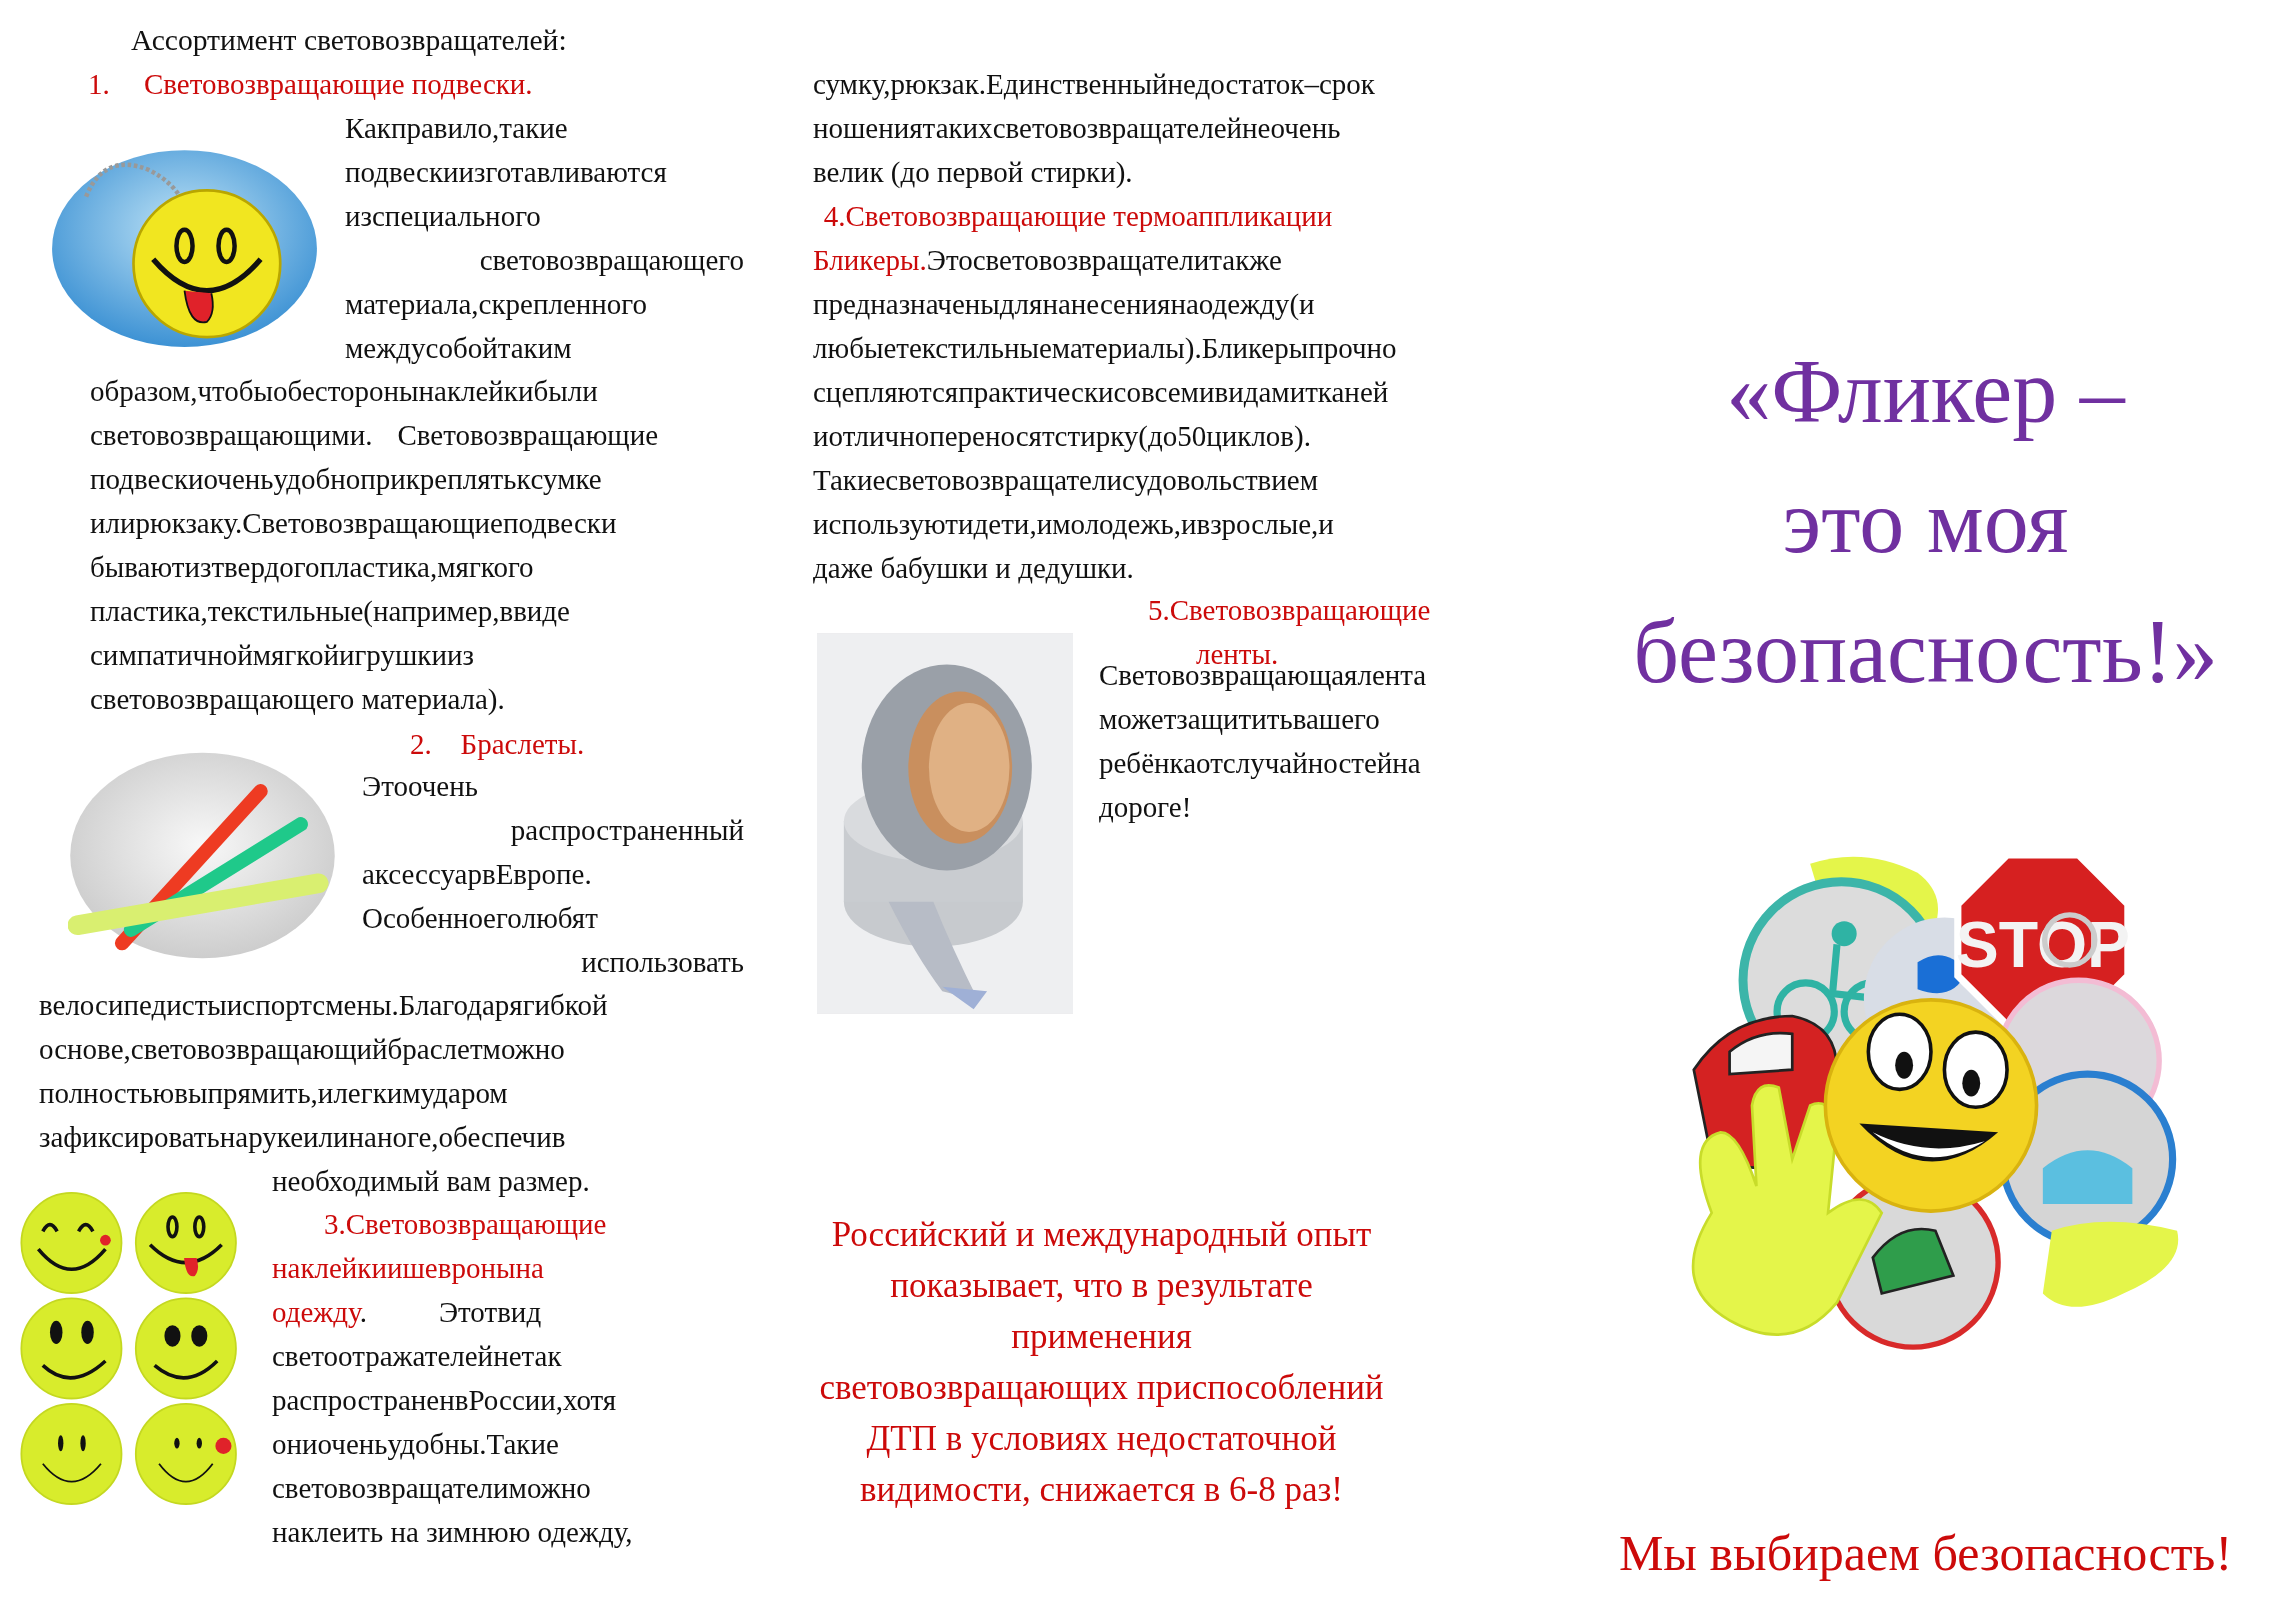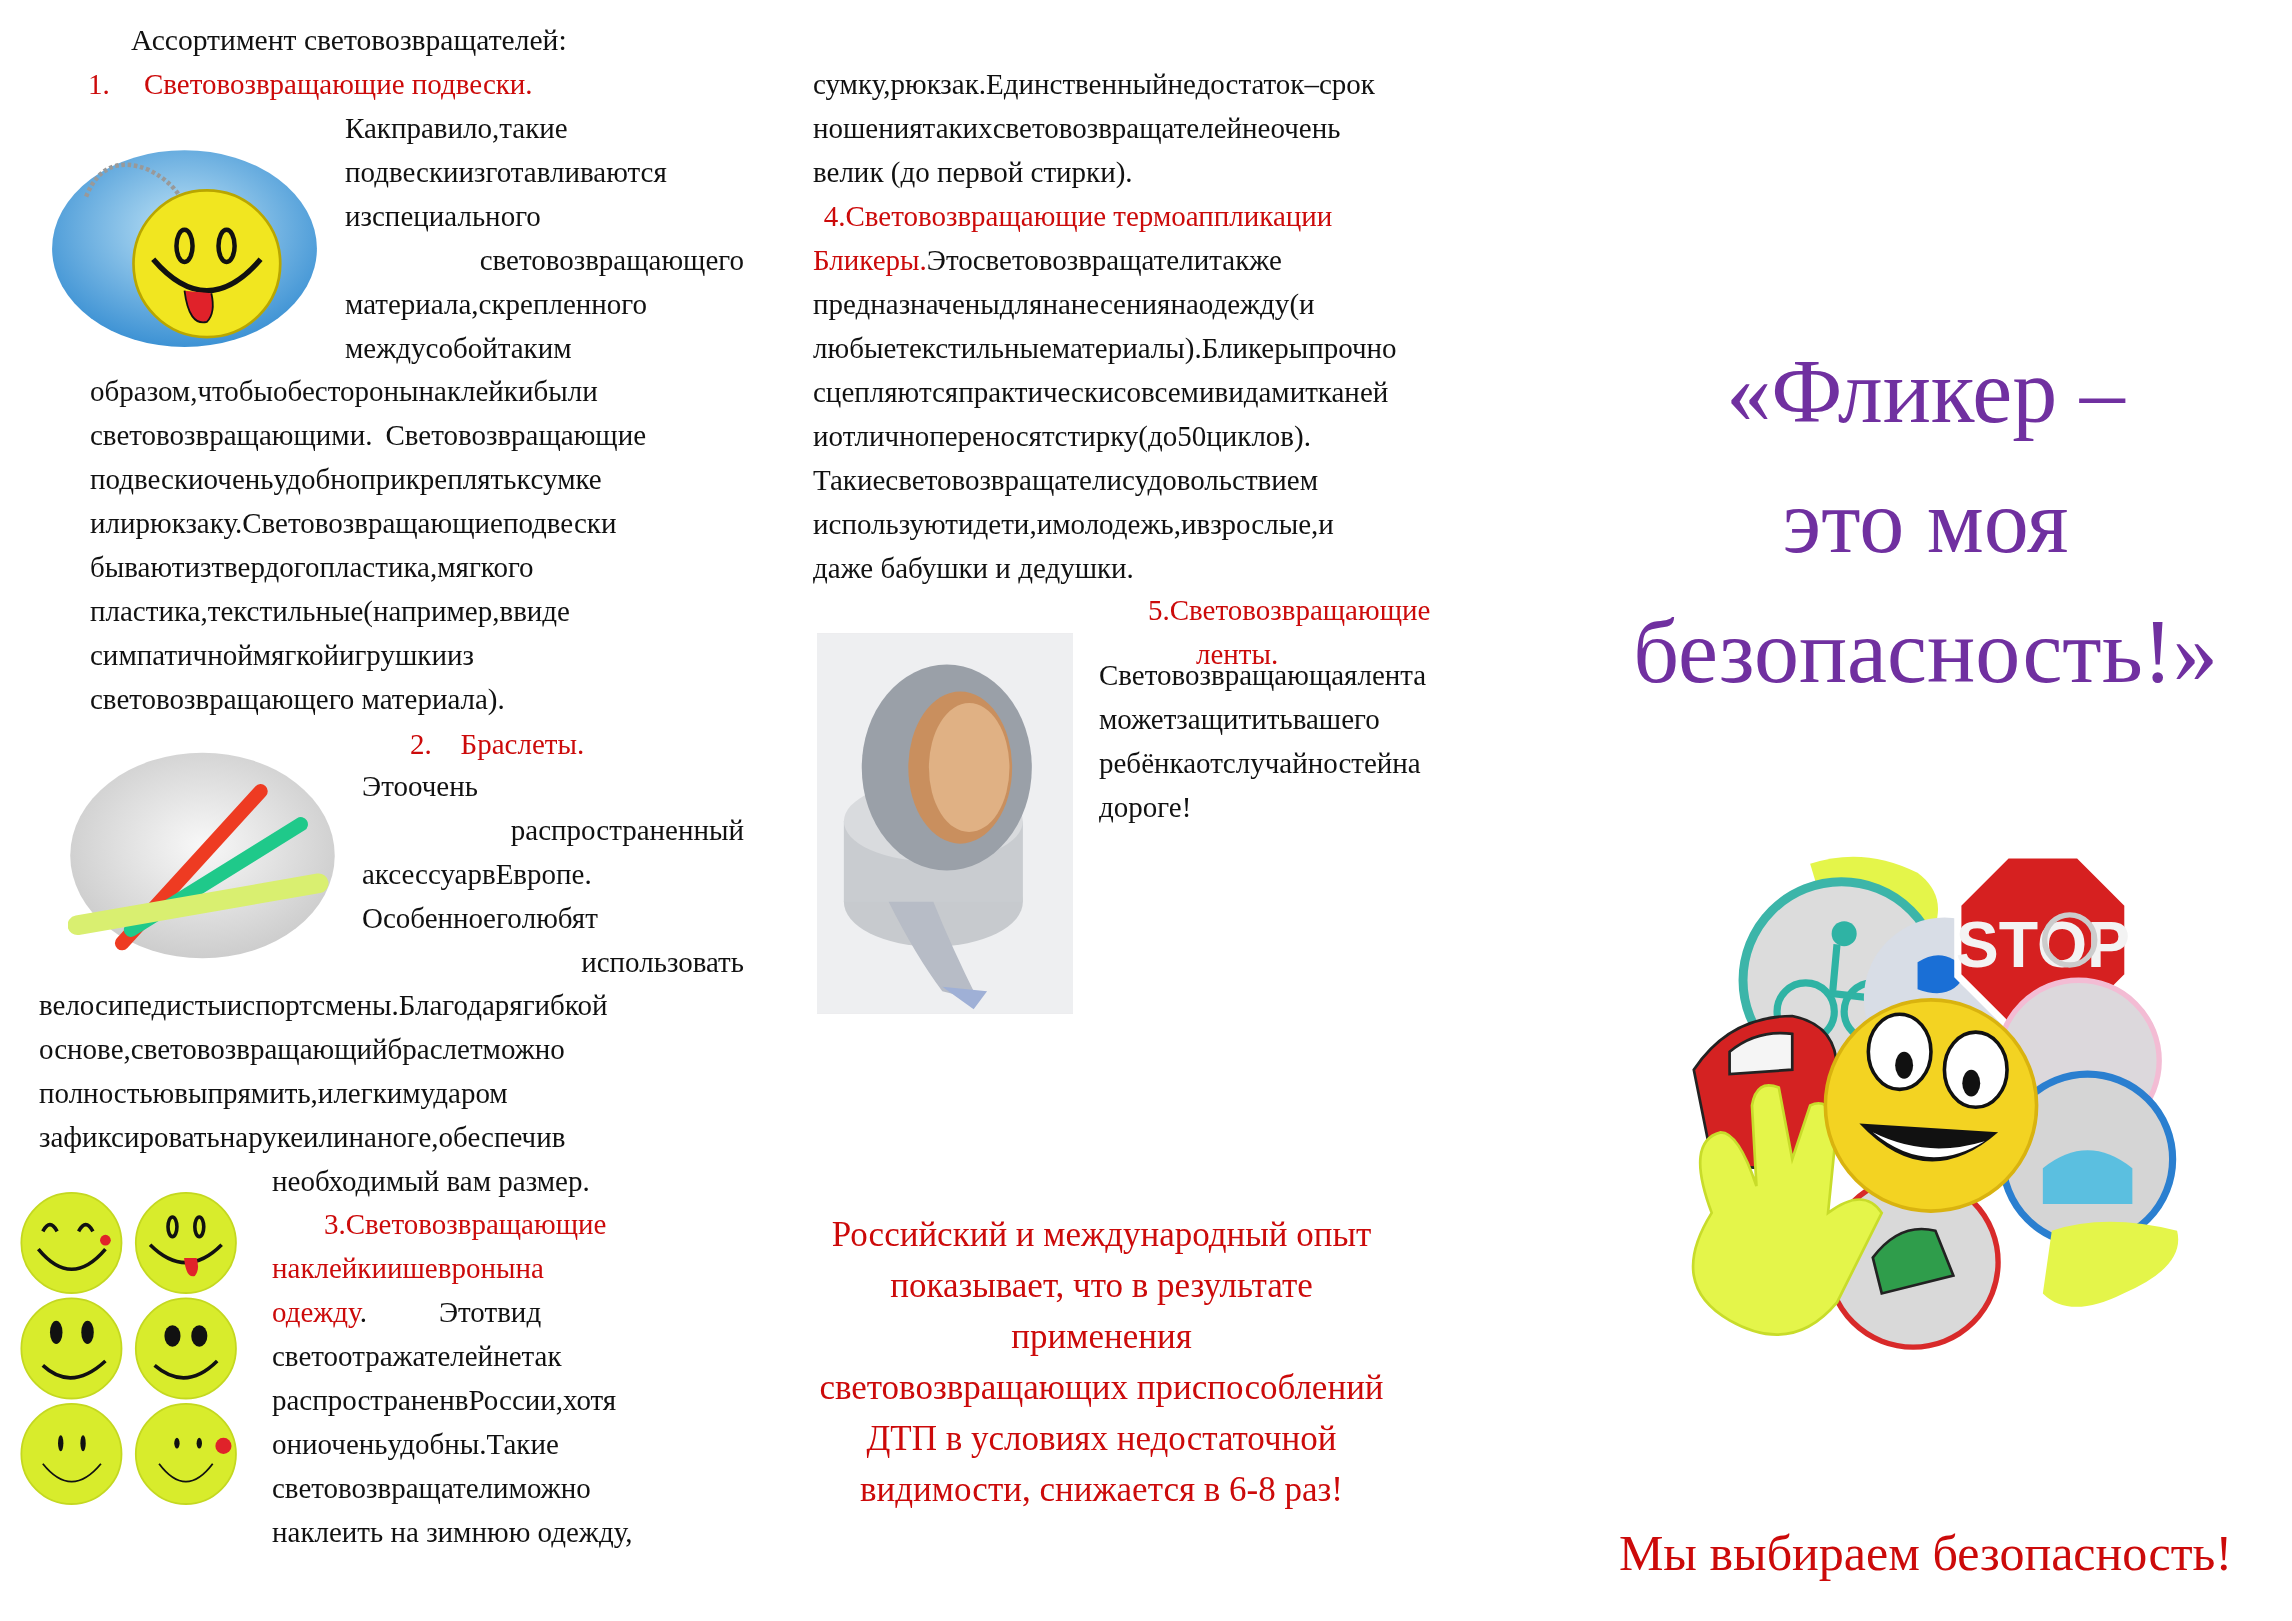--- a/index.html
+++ b/index.html
@@ -72,21 +72,21 @@
 
   <div class="abs txt" style="left:90px;top:369px;width:654px;">
     <div class="jline">
         <span>образом,</span>
         <span>чтобы</span>
         <span>обе</span>
         <span>стороны</span>
         <span>наклейки</span>
         <span>были</span>
       </div>
-    <div class="jline" style="justify-content:flex-start;gap:13px">
+    <div class="jline" style="justify-content:flex-start;gap:25px">
         <span>световозвращающими.</span>
         <span>Световозвращающие</span>
       </div>
     <div class="jline">
         <span>подвески</span>
         <span>очень</span>
         <span>удобно</span>
         <span>прикреплять</span>
         <span>к</span>
         <span>сумке</span>

